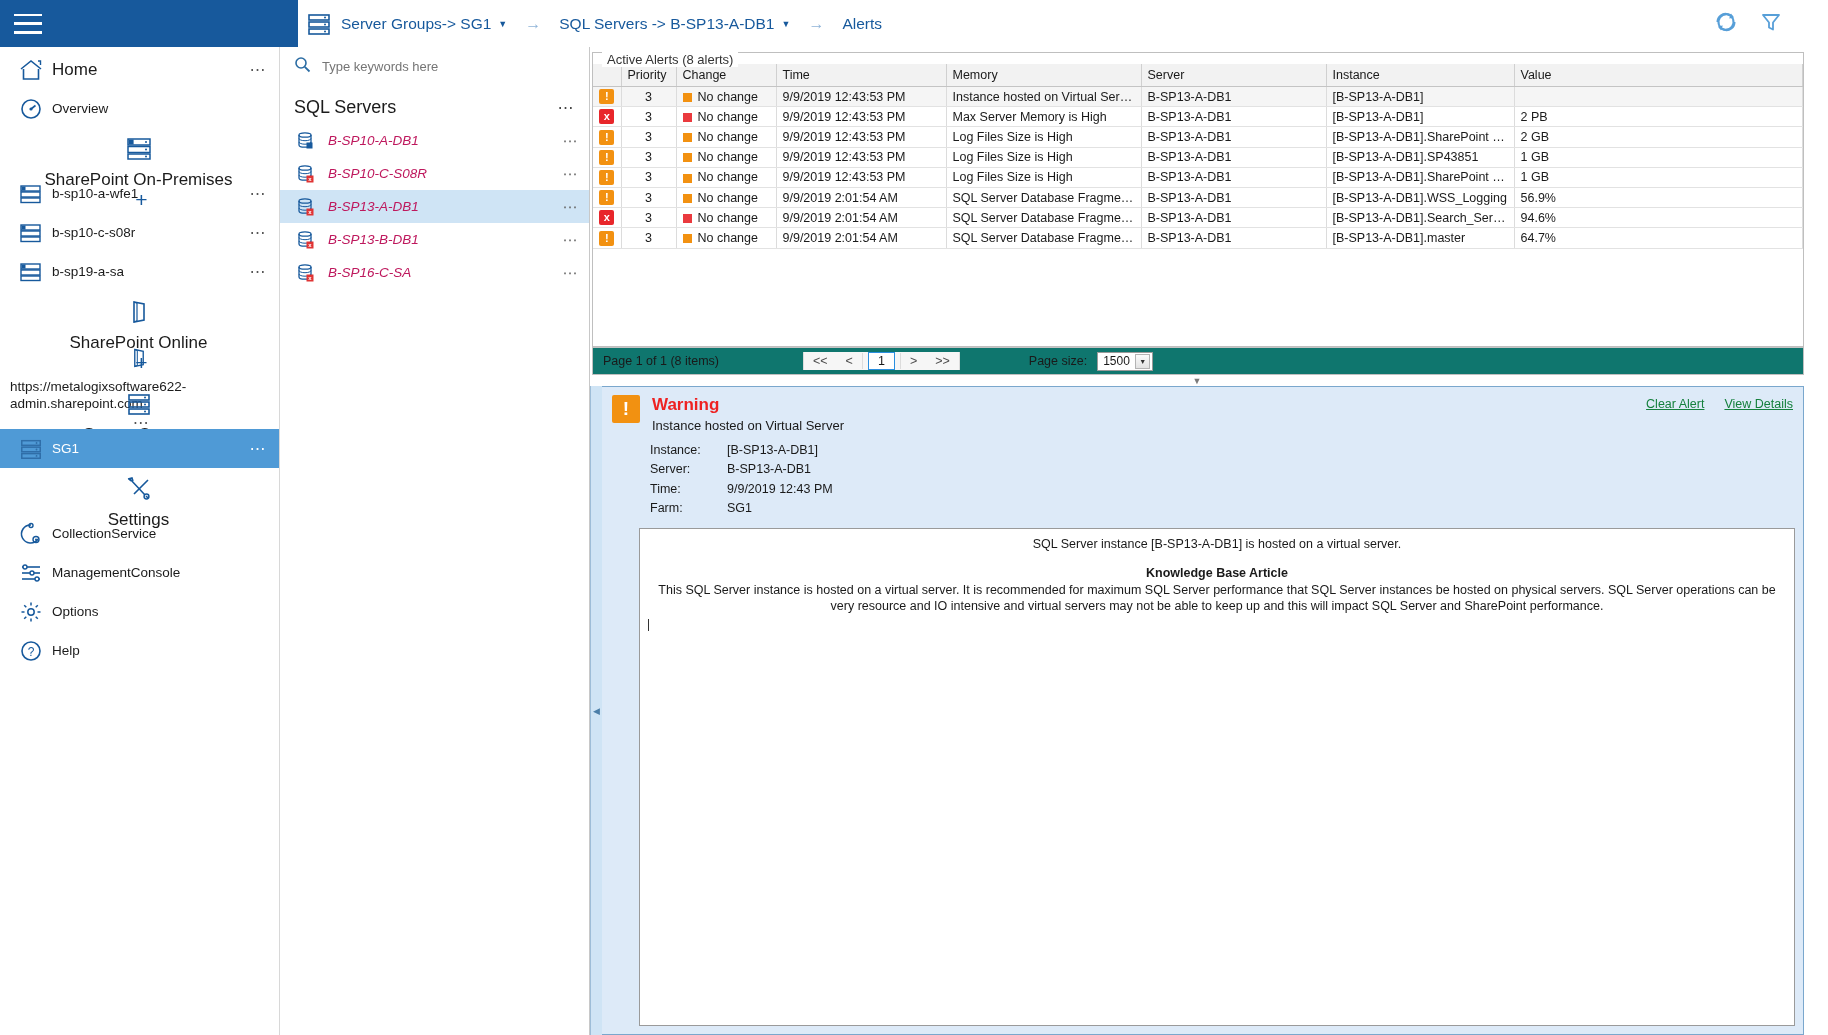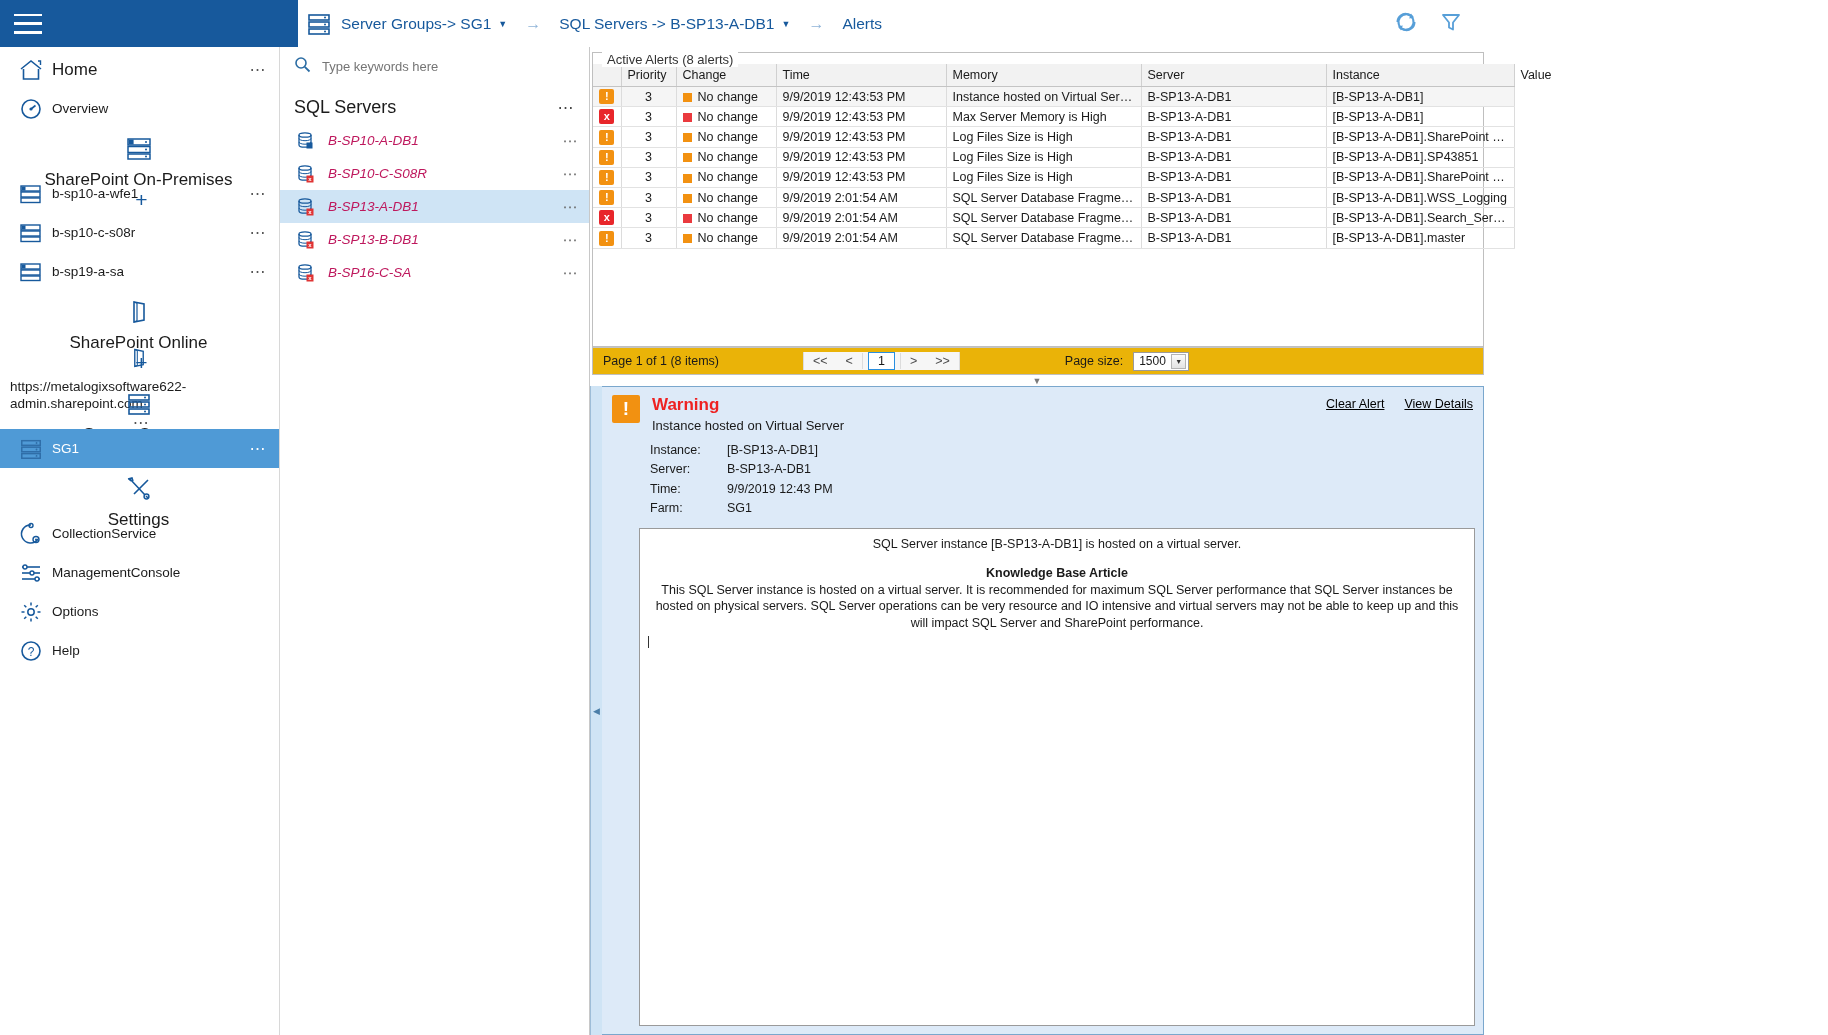--- a/index.html
+++ b/index.html
@@ -5,21 +5,21 @@
   * { box-sizing: border-box; }
   html, body {
     margin: 0; padding: 0;
     width: 1828px; height: 1035px;
     overflow: hidden;
     background: #ffffff;
     font-family: "Liberation Sans", sans-serif;
     font-size: 12px;
     color: #1a1a1a;
   }
-  #app { position: relative; width: 1484px; height: 1035px; display: flex; flex-direction: column; }
+  #app { position: relative; width: 1804px; height: 1035px; display: flex; flex-direction: column; }
 
   
   .topbar { height: 47px; display: flex; align-items: stretch; flex: 0 0 47px; background: #ffffff; }
   .hamburger-zone {
     width: 298px; background: #17599c; display: flex; align-items: center; padding-left: 14px;
   }
   .hamburger { width: 28px; height: 20px; display: flex; flex-direction: column; justify-content: space-between; cursor: pointer; }
   .hamburger span { display: block; height: 2.5px; background: #ffffff; width: 100%; }
 
   .breadcrumb-zone { flex: 1; display: flex; align-items: center; padding-left: 8px; gap: 0px; }
@@ -87,43 +87,43 @@
   td.c-icon { text-align: center; padding: 1px 0; }
   td.c-prio { text-align: center; }
   td.c-change { }
   .sev-badge { display:inline-block; width: 15px; height: 15px; border-radius: 2px; color:#fff; font-size: 11px; font-weight: bold; line-height: 15px; text-align: center; vertical-align: middle; }
   .sev-warn { background: #f29111; }
   .sev-crit { background: #e8262a; }
   .chip { display:inline-block; width: 9px; height: 9px; margin-right: 6px; vertical-align: middle; }
   .chip-orange { background: #f29111; }
   .chip-red { background: #ea3a3e; }
 
-  .pagerbar { display:flex; align-items:center; height: 28px; border-top: 1px solid #c4c4c4; border-left:1px solid #bfbfbf; border-right:1px solid #bfbfbf; border-bottom:1px solid #bfbfbf; margin-left:2px; font-size: 12.5px; padding: 0 10px; background:#eab308; }
+  .pagerbar { display:flex; align-items:center; height: 28px; border-top: 1px solid #c4c4c4; border-left:1px solid #bfbfbf; border-right:1px solid #bfbfbf; border-bottom:1px solid #bfbfbf; margin-left:2px; font-size: 12.5px; padding: 0 10px; background:#0f766e; }
   .pager-info { width: 200px; color:#1a1a1a; }
   .pager-nav { display:flex; align-items:center; gap: 0; background:#f6f6f6; border-left:1px solid #dcdcdc; border-right:1px solid #dcdcdc; }
   .pager-btn { padding: 2px 9px; color: #4d4d4d; cursor: pointer; font-size: 12.5px; }
   .pager-cur { border: 1px solid #2a8fe0; padding: 1px 9px; margin: 0 5px; color:#1a1a1a; background:#fff; }
   .pager-sep { width:1px; height:16px; background:#dcdcdc; }
-  .pagesize-wrap { margin-left: 105px; display:flex; align-items:center; gap: 10px; justify-content: space-between; }
+  .pagesize-wrap { margin-left: 69px; display:flex; align-items:center; gap: 10px; justify-content: space-between; }
   .pagesize-select { border: 1px solid #9a9a9a; background:#fff; width: 56px; height: 19px; display:flex; align-items:center; justify-content:space-between; padding: 0 2px 0 5px; font-size:12px; }
   .pagesize-select .cb { width: 15px; height: 15px; background: linear-gradient(#fbfbfb,#e3e3e3); border:1px solid #b4b4b4; display:flex;align-items:center;justify-content:center; font-size: 7px; color:#333; }
 
   .splitter { height: 11px; display:flex; align-items:center; justify-content:center; color:#7a7a7a; font-size:9px; cursor: row-resize; }
 
   
   .detail-wrap { flex: 1; display: flex; min-height: 0; }
   .detail-strip { width: 12px; flex: 0 0 12px; background: #cfe4f5; border-left: 1px solid #9dbdd8; display:flex; align-items:center; justify-content:center; color:#4b7ea8; font-size: 9px; cursor: pointer; }
   .detail-pane { flex: 1; background: #ddeaf8; border: 1px solid #7aa7cd; border-left: none; display:flex; flex-direction: column; min-width: 0; }
   .detail-head { display:flex; padding: 8px 10px 0 10px; }
   .detail-sev { width: 28px; height: 28px; border-radius: 2px; background:#f29111; color:#fff; font-weight: bold; font-size: 19px; line-height: 28px; text-align:center; flex: 0 0 28px; }
   .detail-headtext { padding-left: 12px; flex: 1; }
   .detail-title { color: #ee2222; font-size: 17px; font-weight: bold; line-height: 1.15; }
   .detail-sub { font-size: 13px; color: #1a1a1a; margin-top: 3px; }
   .detail-links { display:flex; gap: 20px; align-items: flex-start; padding-top: 2px; }
-  .detail-links a { color: #000000; font-size: 12.5px; text-decoration: underline; cursor: pointer; }
+  .detail-links a { color: #15803d; font-size: 12.5px; text-decoration: underline; cursor: pointer; }
   .detail-fields { padding: 9px 0 6px 48px; }
   .dfield { display:flex; font-size: 12.5px; line-height: 1.32; margin-bottom: 3px; }
   .dfield .dk { width: 77px; flex: 0 0 77px; color:#1a1a1a; }
   .dfield .dv { color:#1a1a1a; }
   .kb-box { flex: 1; margin: 2px 8px 8px 37px; background: #ffffff; border: 1px solid #9a9a9a; padding: 7px 8px; overflow: hidden; font-size: 12.5px; line-height: 1.33; min-height: 0; position: relative; }
   .kb-box p { margin: 0 0 13px 0; text-align: center; }
   .kb-box .kb-h { font-weight: bold; margin: 0; }
   .kb-caret { display:inline-block; width:1px; height: 12px; background:#333; vertical-align: -2px; }
 </style>
 </head>

